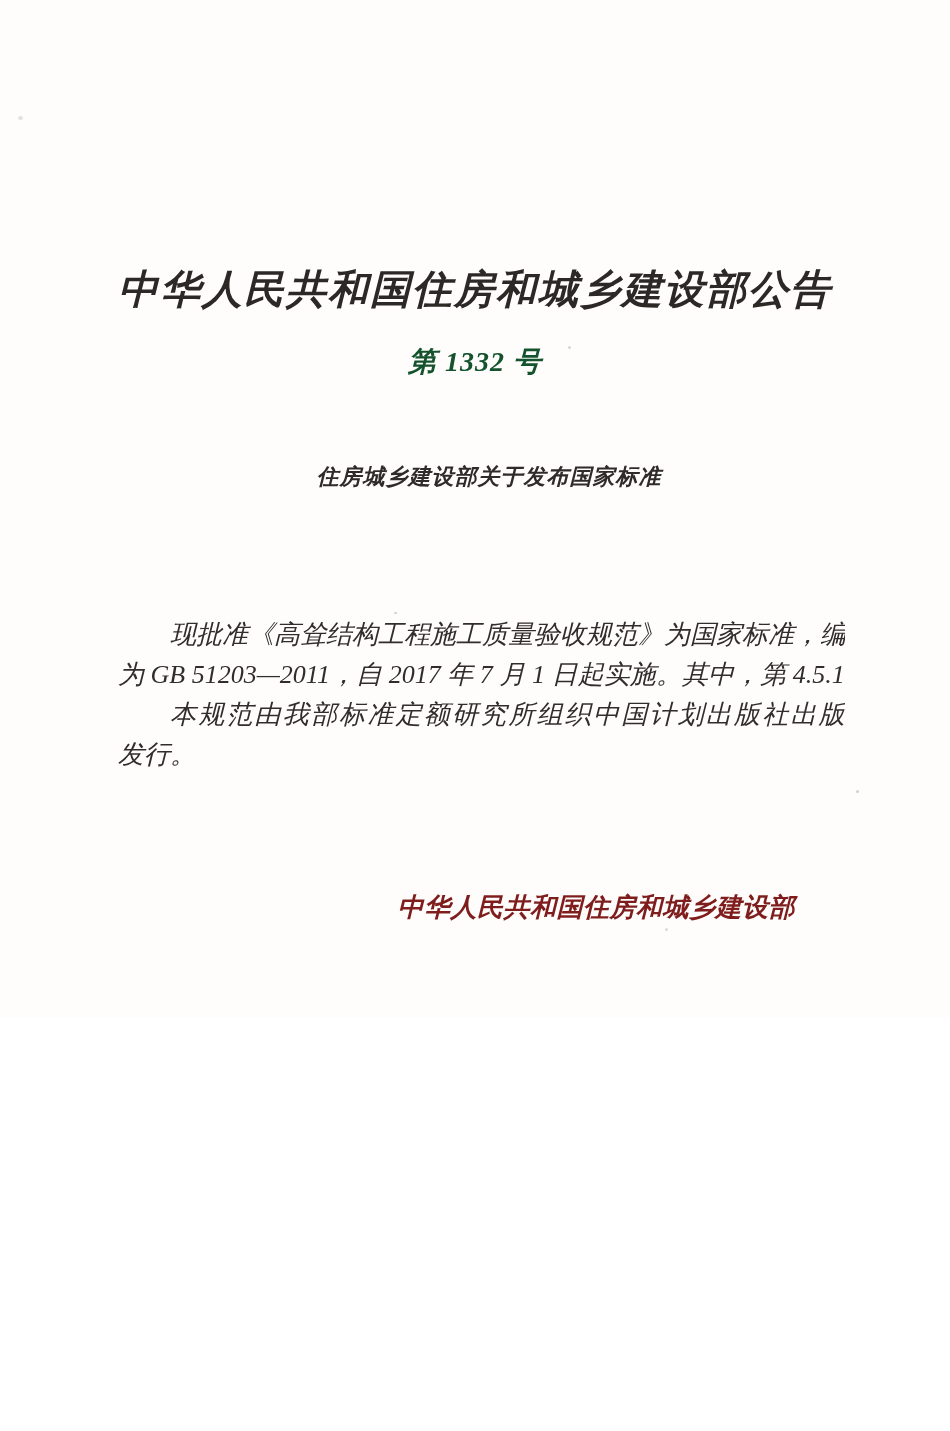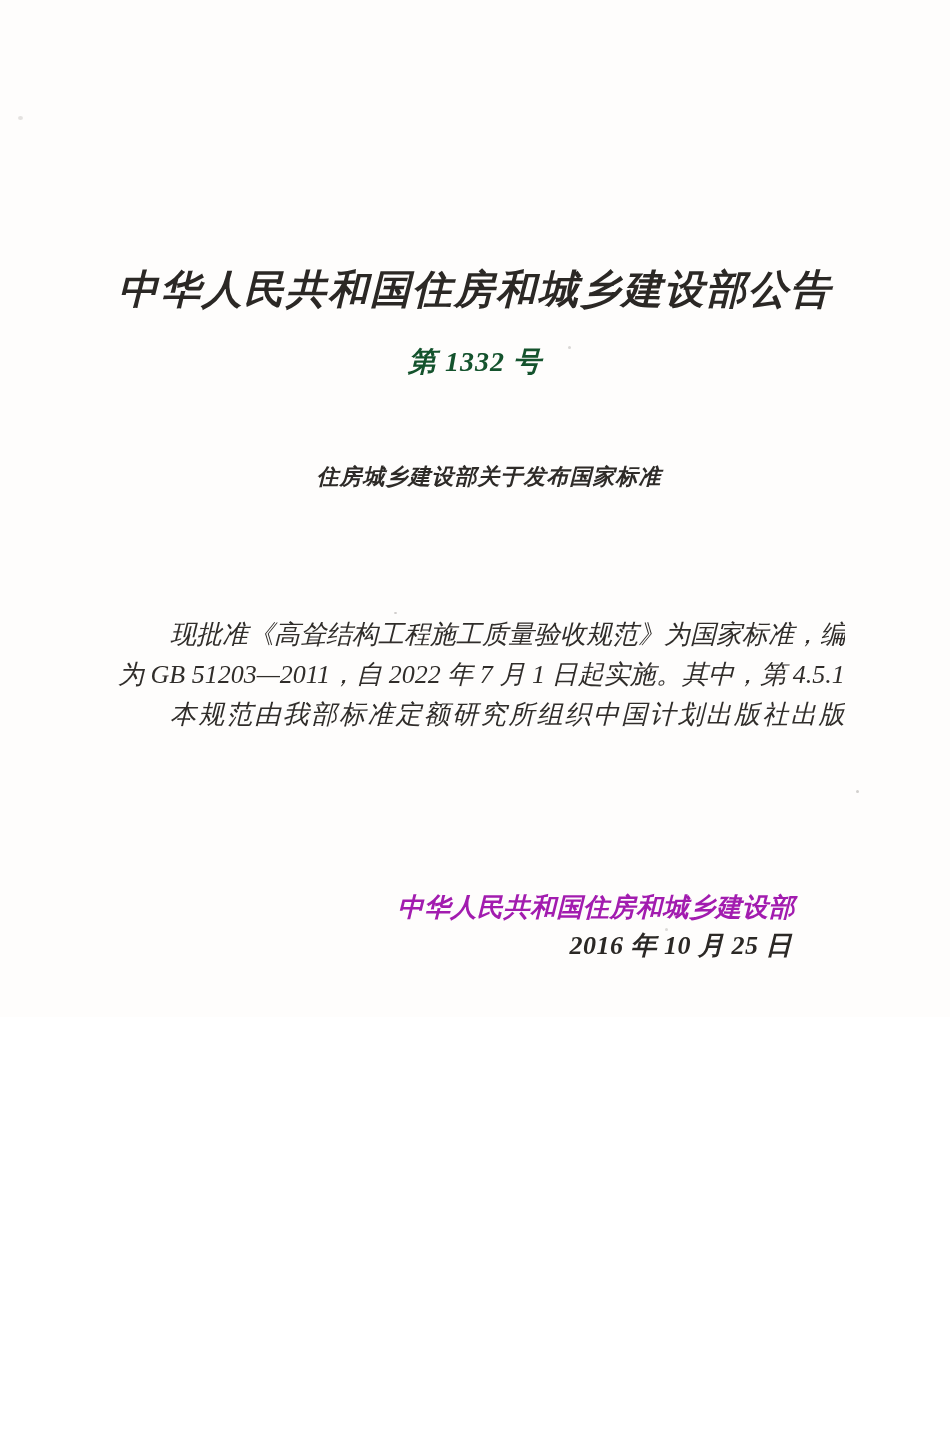--- a/index.html
+++ b/index.html
@@ -54,21 +54,21 @@
   .line.justify { display:flex; justify-content:space-between; align-items:baseline; }
   .line.justify span { white-space:pre; flex:0 0 auto; }
   .line.indent { padding-left:52px; box-sizing:border-box; }
   
   .signature-issuer {
     position:absolute; top:892px; right:155px;
     font-family:"Liberation Sans","DejaVu Sans",sans-serif;
     font-weight:700;
     font-size:26px; line-height:30px;
     letter-spacing:0.5px;
-    color:#a21caf;
+    color:#7f1d1d;
   }
   .signature-date {
     position:absolute; top:931px; right:158px;
     font-weight:700;
     font-size:26px; line-height:30px;
     letter-spacing:0.5px;
     color:#2b2825;
   }
   
   .speckle { position:absolute; border-radius:50%; }
@@ -119,21 +119,21 @@
         <span>标</span>
         <span>准</span>
         <span>，</span>
         <span>编</span>
       </div>
     <div class="line justify">
         <span>为</span>
         <span> GB 51203—2011</span>
         <span>，</span>
         <span>自</span>
-        <span> 2022 </span>
+        <span> 2017 </span>
         <span>年</span>
         <span> 7 </span>
         <span>月</span>
         <span> 1 </span>
         <span>日</span>
         <span>起</span>
         <span>实</span>
         <span>施</span>
         <span>。</span>
         <span>其</span>
@@ -161,25 +161,25 @@
         <span>中</span>
         <span>国</span>
         <span>计</span>
         <span>划</span>
         <span>出</span>
         <span>版</span>
         <span>社</span>
         <span>出</span>
         <span>版</span>
       </div>
+    <div class="line">发行。</div>
   </div>
 
   <div class="signature-issuer">中华人民共和国住房和城乡建设部</div>
 
-  <div class="signature-date">2016 年 10 月 25 日</div>
 
   <i class="speckle sp1"></i>
   <i class="speckle sp2"></i>
   <i class="speckle sp3"></i>
   <i class="speckle sp4"></i>
   <i class="speckle sp5"></i>
   <i class="speckle sp6"></i>
 
 </div>
 

